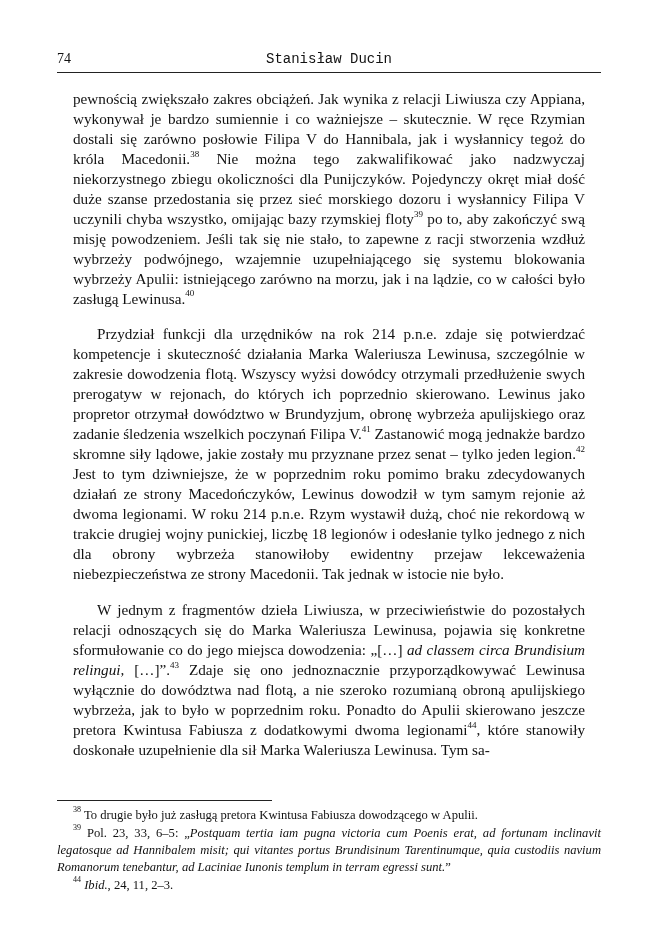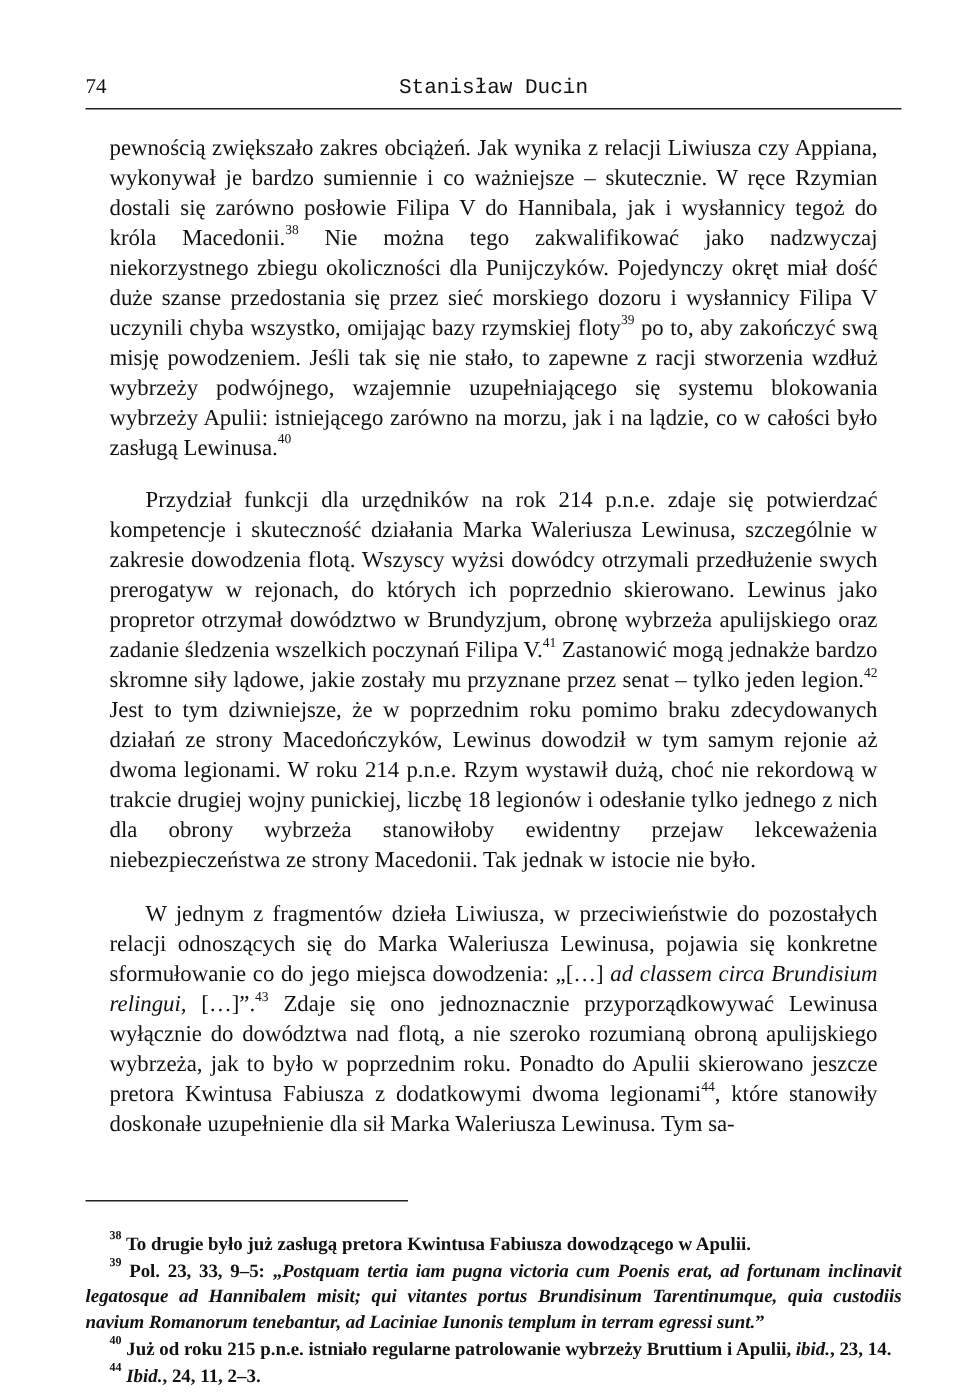--- a/index.html
+++ b/index.html
@@ -60,25 +60,24 @@
       position: relative;
       top: -1px;
     }
     .fn-rule {
       margin-top: 40px;
       width: 215px;
       border-top: 1.2px solid #222;
       height: 0;
     }
     .footnotes {
-      margin-top: 20px;
+      margin-top: 6px;
       font-size: 12.6px;
       line-height: 17px;
       text-align: justify;
-      font-weight: bold;
     }
     .footnotes p {
       margin: 0 0 1px 0;
       text-indent: 16px;
     }
     .footnotes sup {
       font-size: 8px;
       top: -1px;
     }
     em { font-style: italic; }
@@ -98,18 +97,17 @@
 
     <p class="indent"><span>Przydział funkcji dla urzędników na rok 214 p.n.e. zdaje się potwierdzać kompetencje i skuteczność działania Marka Waleriusza Lewinusa, szczególnie w zakresie dowodzenia flotą. Wszyscy wyżsi dowódcy otrzymali przedłużenie swych prerogatyw w rejonach, do których ich poprzednio skierowano. Lewinus jako propretor otrzymał dowództwo w Brundyzjum, obronę wybrzeża apulijskiego oraz zadanie śledzenia wszelkich poczynań Filipa V.</span><sup>41</sup><span> Zastanowić mogą jednakże bardzo skromne siły lądowe, jakie zostały mu przyznane przez senat – tylko jeden legion.</span><sup>42</sup><span> Jest to tym dziwniejsze, że w poprzednim roku pomimo braku zdecydowanych działań ze strony Macedończyków, Lewinus dowodził w tym samym rejonie aż dwoma legionami. W roku 214 p.n.e. Rzym wystawił dużą, choć nie rekordową w trakcie drugiej wojny punickiej, liczbę 18 legionów i odesłanie tylko jednego z nich dla obrony wybrzeża stanowiłoby ewidentny przejaw lekceważenia niebezpieczeństwa ze strony Macedonii. Tak jednak w istocie nie było.</span></p>
 
     <p class="indent"><span>W jednym z fragmentów dzieła Liwiusza, w przeciwieństwie do pozostałych relacji odnoszących się do Marka Waleriusza Lewinusa, pojawia się konkretne sformułowanie co do jego miejsca dowodzenia: „[…] </span><em>ad classem circa Brundisium relingui,</em><span> […]”.</span><sup>43</sup><span> Zdaje się ono jednoznacznie przyporządkowywać Lewinusa wyłącznie do dowództwa nad flotą, a nie szeroko rozumianą obroną apulijskiego wybrzeża, jak to było w poprzednim roku. Ponadto do Apulii skierowano jeszcze pretora Kwintusa Fabiusza z dodatkowymi dwoma legionami</span><sup>44</sup><span>, które stanowiły doskonałe uzupełnienie dla sił Marka Waleriusza Lewinusa. Tym sa-</span></p>
   </div>
 
   <div class="fn-rule"></div>
 
   <div class="footnotes">
     <p><sup>38</sup><span> To drugie było już zasługą pretora Kwintusa Fabiusza dowodzącego w Apulii.</span></p>
-    <p><sup>39</sup><span> Pol. 23, 33, 9–5: „</span><em>Postquam tertia iam pugna victoria cum Poenis erat, ad fortunam inclinavit legatosque ad Hannibalem misit; qui vitantes portus Brundisinum Tarentinumque, quia custodiis navium Romanorum tenebantur, ad Laciniae Iunonis templum in terram egressi sunt.</em><span>”</span></p>
-    <p><sup>40</sup><span> Już od roku 215 p.n.e. istniało regularne patrolowanie wybrzeży Bruttium i Apulii, </span><em>ibid.</em><span>, 23, 14.</span></p>
+    <p><sup>39</sup><span> Pol. 23, 33, 6–5: „</span><em>Postquam tertia iam pugna victoria cum Poenis erat, ad fortunam inclinavit legatosque ad Hannibalem misit; qui vitantes portus Brundisinum Tarentinumque, quia custodiis navium Romanorum tenebantur, ad Laciniae Iunonis templum in terram egressi sunt.</em><span>”</span></p>
     <p><sup>44</sup> <em>Ibid.</em><span>, 24, 11, 2–3.</span></p>
   </div>
 
 </div>
 
 </body></html>

